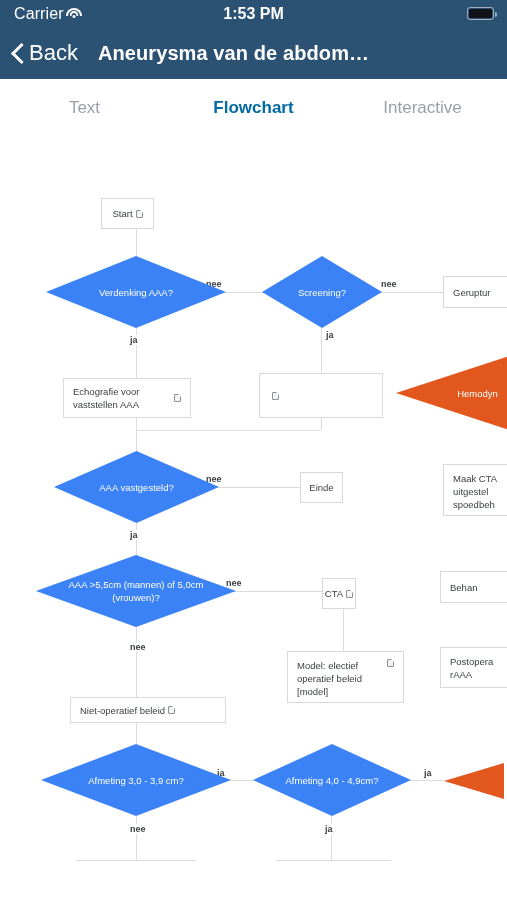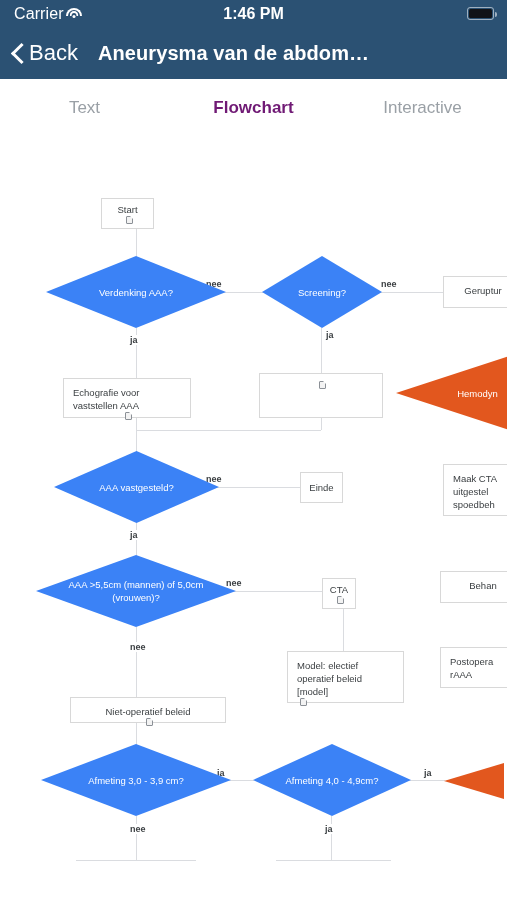--- a/index.html
+++ b/index.html
@@ -57,31 +57,31 @@
     padding:0 100px; white-space:nowrap;
   }
 
   
   .tabbar {
     position:absolute; top:79px; left:0; width:507px; height:57px;
     background:#ffffff; display:flex; align-items:center;
   }
   .tab { flex:1; text-align:center; font-size:17px; cursor:pointer; }
   .tab.inactive { color:#9aa0a6; font-weight:400; }
-  .tab.active { color:#701a75; font-weight:700; }
+  .tab.active { color:#0369a1; font-weight:700; }
 
   
   .canvas {
     position:absolute; top:136px; left:0; width:507px; height:764px;
     background:#ffffff; overflow:hidden;
   }
   .layer { position:absolute; top:0; left:0; width:507px; height:764px; }
 
   
-  .node { position:absolute;flex-direction:column; }
+  .node { position:absolute; }
   .box {
     background:#ffffff; border:1px solid #d8d8d8;
     display:flex; align-items:center;
     padding:7px 9px; color:#3c4043;
     font-size:9.5px; line-height:13px;
   }
   .box.center { justify-content:center; }
   .diamond {
     background:#3b82f6; color:#ffffff;
     display:flex; align-items:center; justify-content:center;
@@ -122,21 +122,21 @@
 
   <div class="statusbar">
     <div class="sb-left">
       <span class="sb-carrier">Carrier</span>
       <span class="wifi">
           <i></i>
           <i></i>
           <i></i>
         </span>
     </div>
-    <div class="sb-center">1:46 PM</div>
+    <div class="sb-center">1:53 PM</div>
     <div class="sb-right">
       <span class="battery">
           <b></b>
         </span>
     </div>
   </div>
 
   <div class="navbar">
     <div class="nav-title">Aneurysma van de abdom…</div>
     <div class="nav-back">

